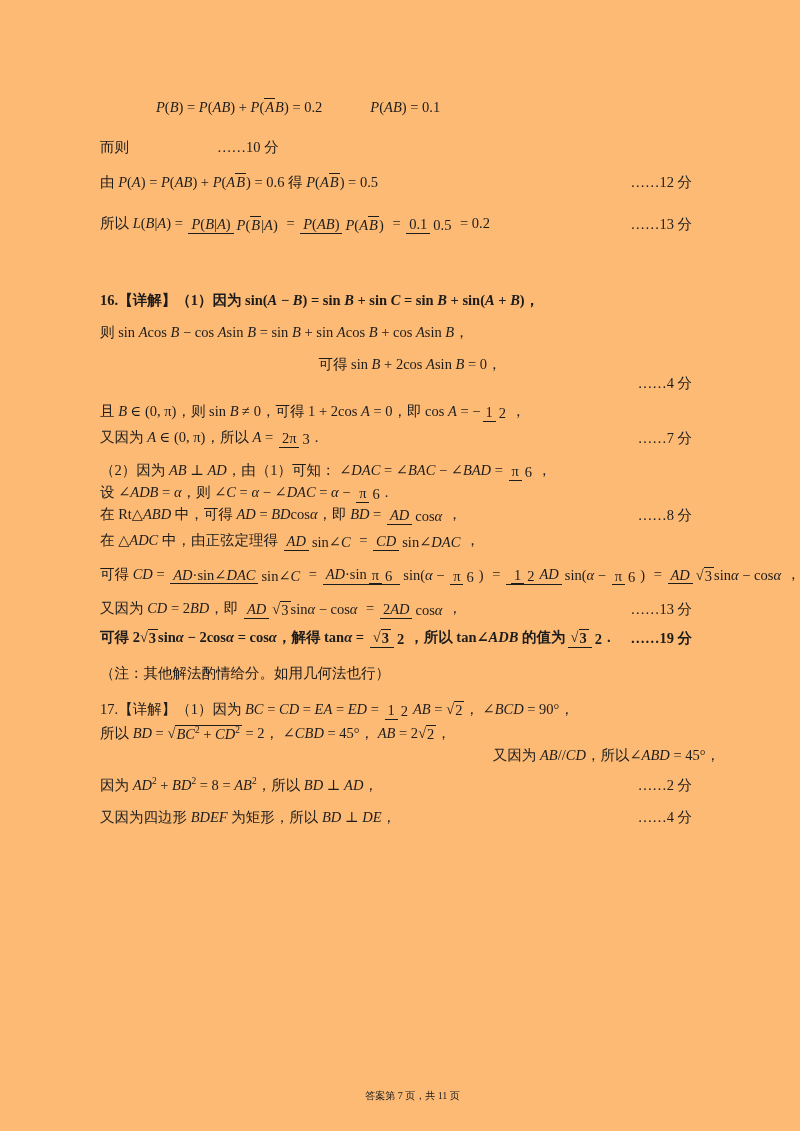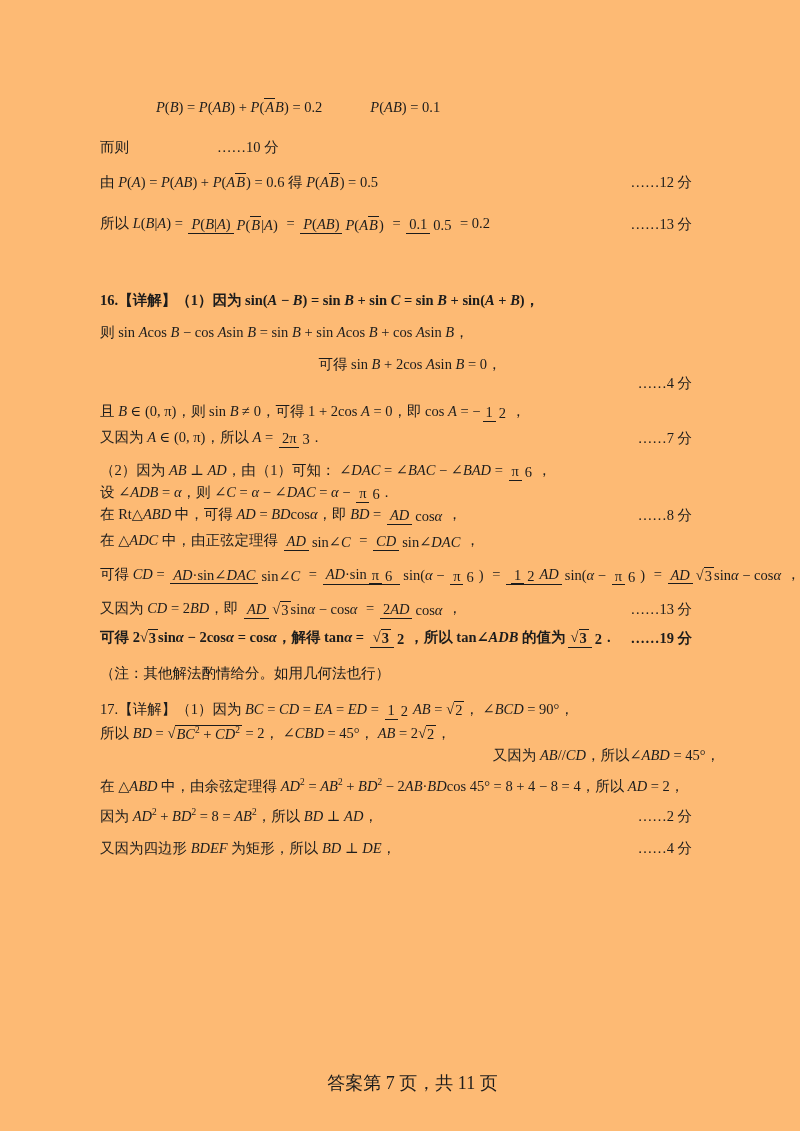--- a/index.html
+++ b/index.html
@@ -64,23 +64,23 @@
   [data-name="line-q16-note"]{margin-top:13px;}
   [data-name="line-q17-1"]{margin-top:15px;}
   [data-name="line-q17-2"]{margin-top:1px;}
   [data-name="line-q17-3"]{justify-content:flex-end;}
   [data-name="line-q17-4"]{margin-top:9px;}
   [data-name="line-q17-2pts"]{margin-top:8px;}
   [data-name="line-q17-4pts"]{margin-top:10px;}
 
   .page-footer{
     position:absolute;
-    left:0;right:0;bottom:36px;
+    left:0;right:0;bottom:28px;
     text-align:center;
-    font-size:18px;
+    font-size:10px;
     color:#1c1c1c;
     margin-left:25px;
   }
 </style>
 </head>
 <body>
 
 <div class="page" data-name="answer-sheet-page">
   <main class="doc-body" data-name="document-body">
       <div class="line" data-name="line-q15-formula">
@@ -239,23 +239,20 @@
             <span class="sqrt-sign">√</span>
             <span class="sqrt-content"><span class="mvar">BC</span><sup>2</sup> + <span class="mvar">CD</span><sup>2</sup></span>
           </span> = 2，  ∠<span class="mvar">CBD</span> = 45°，  <span class="mvar">AB</span> = 2<span class="sqrt" data-name="radical">
             <span class="sqrt-sign">√</span>
             <span class="sqrt-content">2</span>
           </span>，</span>
       </div>
       <div class="line" data-name="line-q17-3">
         <span class="line-text" data-name="line-text">又因为 <span class="mvar">AB</span>//<span class="mvar">CD</span>，所以∠<span class="mvar">ABD</span> = 45°，</span>
       </div>
-      <div class="line" data-name="line-q17-4">
-        <span class="line-text" data-name="line-text">在 △<span class="mvar">ABD</span> 中，由余弦定理得 <span class="mvar">AD</span><sup>2</sup> = <span class="mvar">AB</span><sup>2</sup> + <span class="mvar">BD</span><sup>2</sup> − 2<span class="mvar">AB</span>·<span class="mvar">BD</span>cos 45° = 8 + 4 − 8 = 4，所以 <span class="mvar">AD</span> = 2，</span>
-      </div>
       <div class="line" data-name="line-q17-2pts">
         <span class="line-text" data-name="line-text">因为 <span class="mvar">AD</span><sup>2</sup> + <span class="mvar">BD</span><sup>2</sup> = 8 = <span class="mvar">AB</span><sup>2</sup>，所以 <span class="mvar">BD</span> ⊥ <span class="mvar">AD</span>，</span>
         <span class="score" data-name="score-mark">……2 分</span>
       </div>
       <div class="line" data-name="line-q17-4pts">
         <span class="line-text" data-name="line-text">又因为四边形 <span class="mvar">BDEF</span> 为矩形，所以 <span class="mvar">BD</span> ⊥ <span class="mvar">DE</span>，</span>
         <span class="score" data-name="score-mark">……4 分</span>
       </div>
     </main>
   <div class="page-footer" data-name="page-footer">答案第 7 页，共 11 页</div>

